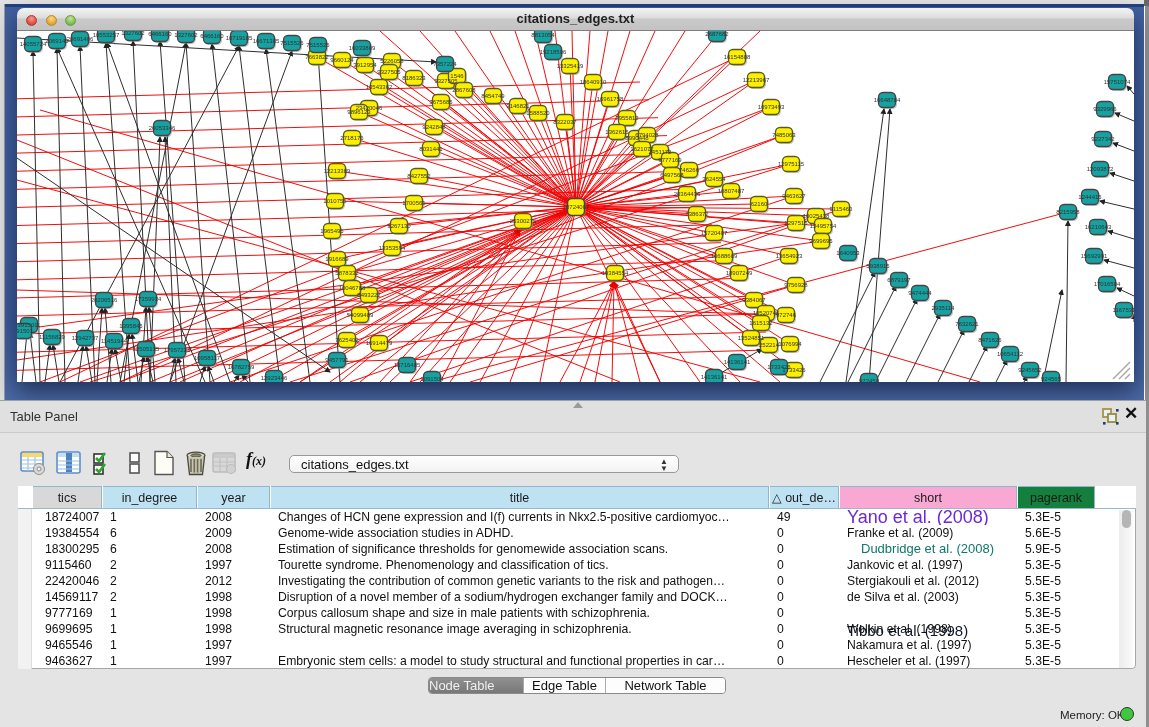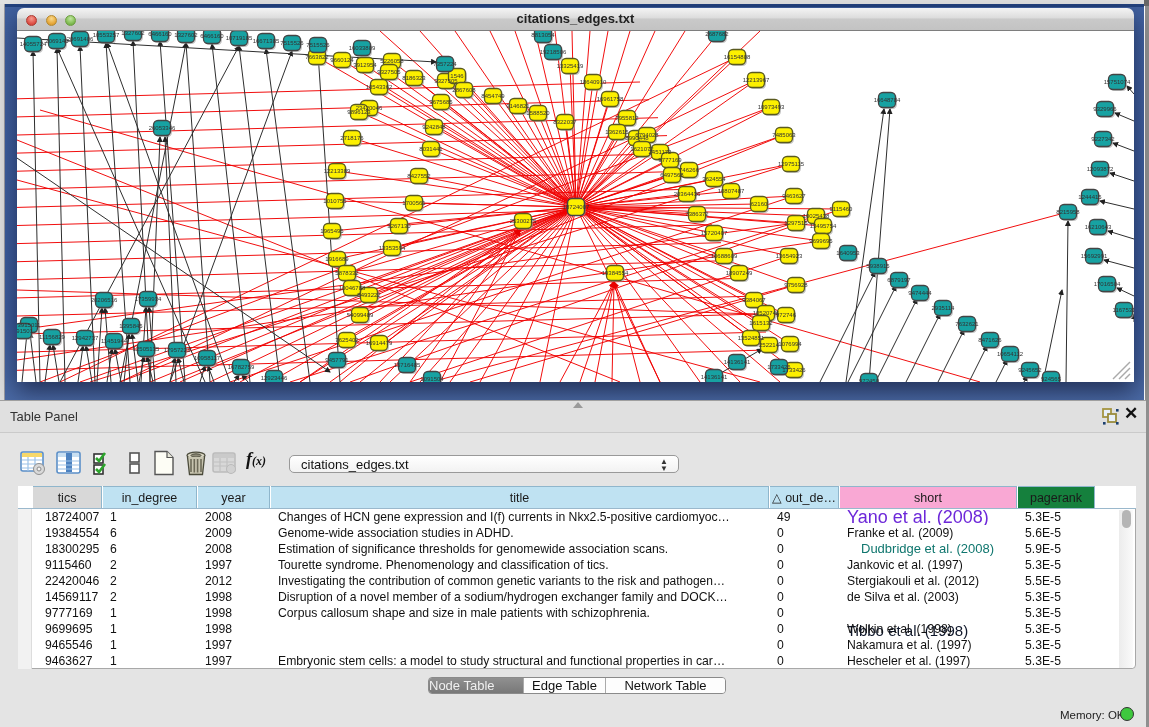--- a/index.html
+++ b/index.html
@@ -790,20 +790,21 @@
     <div style="position:absolute;left:45px;top:204px;width:58px;height:16px;font-size:12.2px;color:#111;line-height:16px;white-space:nowrap;overflow:hidden">9777169</div>
     <div style="position:absolute;left:110px;top:204px;width:88px;height:16px;font-size:12.2px;color:#111;line-height:16px;white-space:nowrap;overflow:hidden">1</div>
     <div style="position:absolute;left:205px;top:204px;width:66px;height:16px;font-size:12.2px;color:#111;line-height:16px;white-space:nowrap;overflow:hidden">1998</div>
     <div style="position:absolute;left:278px;top:204px;width:492px;height:16px;font-size:12.2px;color:#111;line-height:16px;white-space:nowrap;overflow:hidden">Corpus callosum shape and size in male patients with schizophrenia.</div>
     <div style="position:absolute;left:777px;top:204px;width:63px;height:16px;font-size:12.2px;color:#111;line-height:16px;white-space:nowrap;overflow:hidden">0</div>
     <div style="position:absolute;left:847px;top:222px;width:171px;height:16px;font-size:15px;color:#0f172a;line-height:16px;white-space:nowrap;overflow:hidden">Tibbo et al. (1998)</div>
     <div style="position:absolute;left:1025px;top:204px;width:71px;height:16px;font-size:12.2px;color:#111;line-height:16px;white-space:nowrap;overflow:hidden">5.3E-5</div>
     <div style="position:absolute;left:45px;top:220px;width:58px;height:16px;font-size:12.2px;color:#111;line-height:16px;white-space:nowrap;overflow:hidden">9699695</div>
     <div style="position:absolute;left:110px;top:220px;width:88px;height:16px;font-size:12.2px;color:#111;line-height:16px;white-space:nowrap;overflow:hidden">1</div>
     <div style="position:absolute;left:205px;top:220px;width:66px;height:16px;font-size:12.2px;color:#111;line-height:16px;white-space:nowrap;overflow:hidden">1998</div>
+    <div style="position:absolute;left:278px;top:220px;width:492px;height:16px;font-size:12.2px;color:#111;line-height:16px;white-space:nowrap;overflow:hidden">Structural magnetic resonance image averaging in schizophrenia.</div>
     <div style="position:absolute;left:777px;top:220px;width:63px;height:16px;font-size:12.2px;color:#111;line-height:16px;white-space:nowrap;overflow:hidden">0</div>
     <div style="position:absolute;left:847px;top:220px;width:171px;height:16px;font-size:12.2px;color:#111;line-height:16px;white-space:nowrap;overflow:hidden">Wolkin et al. (1998)</div>
     <div style="position:absolute;left:1025px;top:220px;width:71px;height:16px;font-size:12.2px;color:#111;line-height:16px;white-space:nowrap;overflow:hidden">5.3E-5</div>
     <div style="position:absolute;left:45px;top:236px;width:58px;height:16px;font-size:12.2px;color:#111;line-height:16px;white-space:nowrap;overflow:hidden">9465546</div>
     <div style="position:absolute;left:110px;top:236px;width:88px;height:16px;font-size:12.2px;color:#111;line-height:16px;white-space:nowrap;overflow:hidden">1</div>
     <div style="position:absolute;left:205px;top:236px;width:66px;height:16px;font-size:12.2px;color:#111;line-height:16px;white-space:nowrap;overflow:hidden">1997</div>
     <div style="position:absolute;left:777px;top:236px;width:63px;height:16px;font-size:12.2px;color:#111;line-height:16px;white-space:nowrap;overflow:hidden">0</div>
     <div style="position:absolute;left:847px;top:236px;width:171px;height:16px;font-size:12.2px;color:#111;line-height:16px;white-space:nowrap;overflow:hidden">Nakamura et al. (1997)</div>
     <div style="position:absolute;left:1025px;top:236px;width:71px;height:16px;font-size:12.2px;color:#111;line-height:16px;white-space:nowrap;overflow:hidden">5.3E-5</div>
     <div style="position:absolute;left:45px;top:252px;width:58px;height:16px;font-size:12.2px;color:#111;line-height:16px;white-space:nowrap;overflow:hidden">9463627</div>

